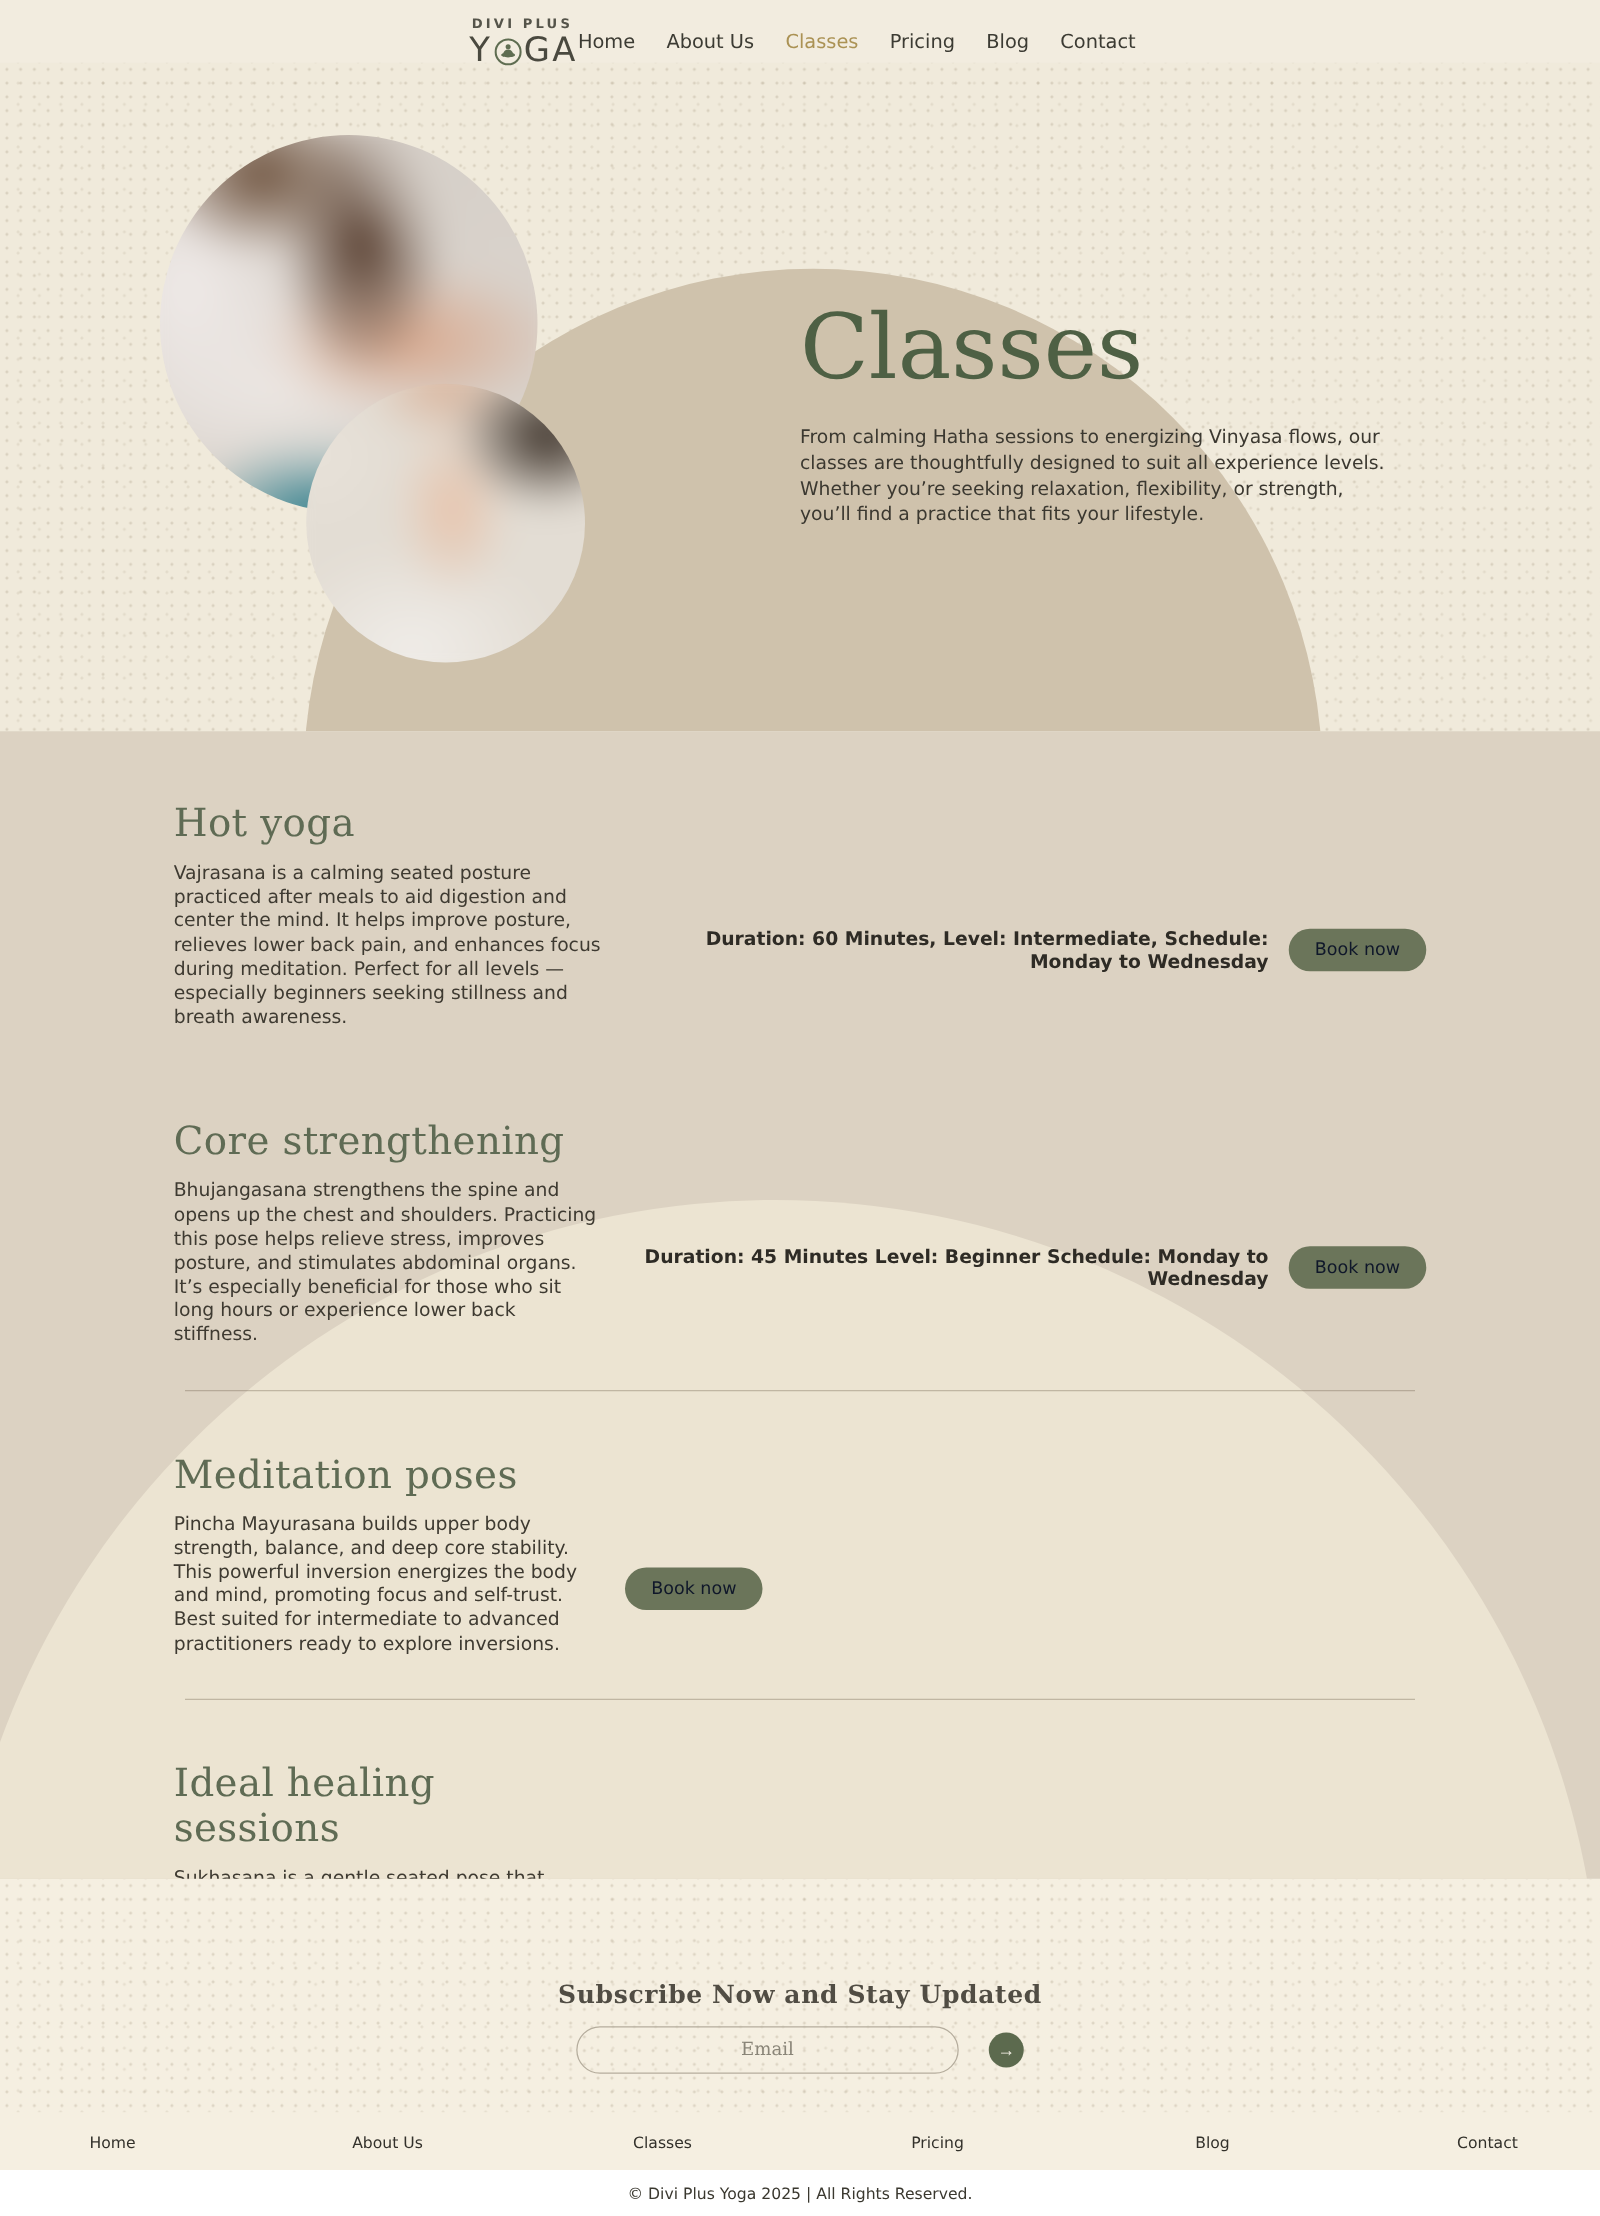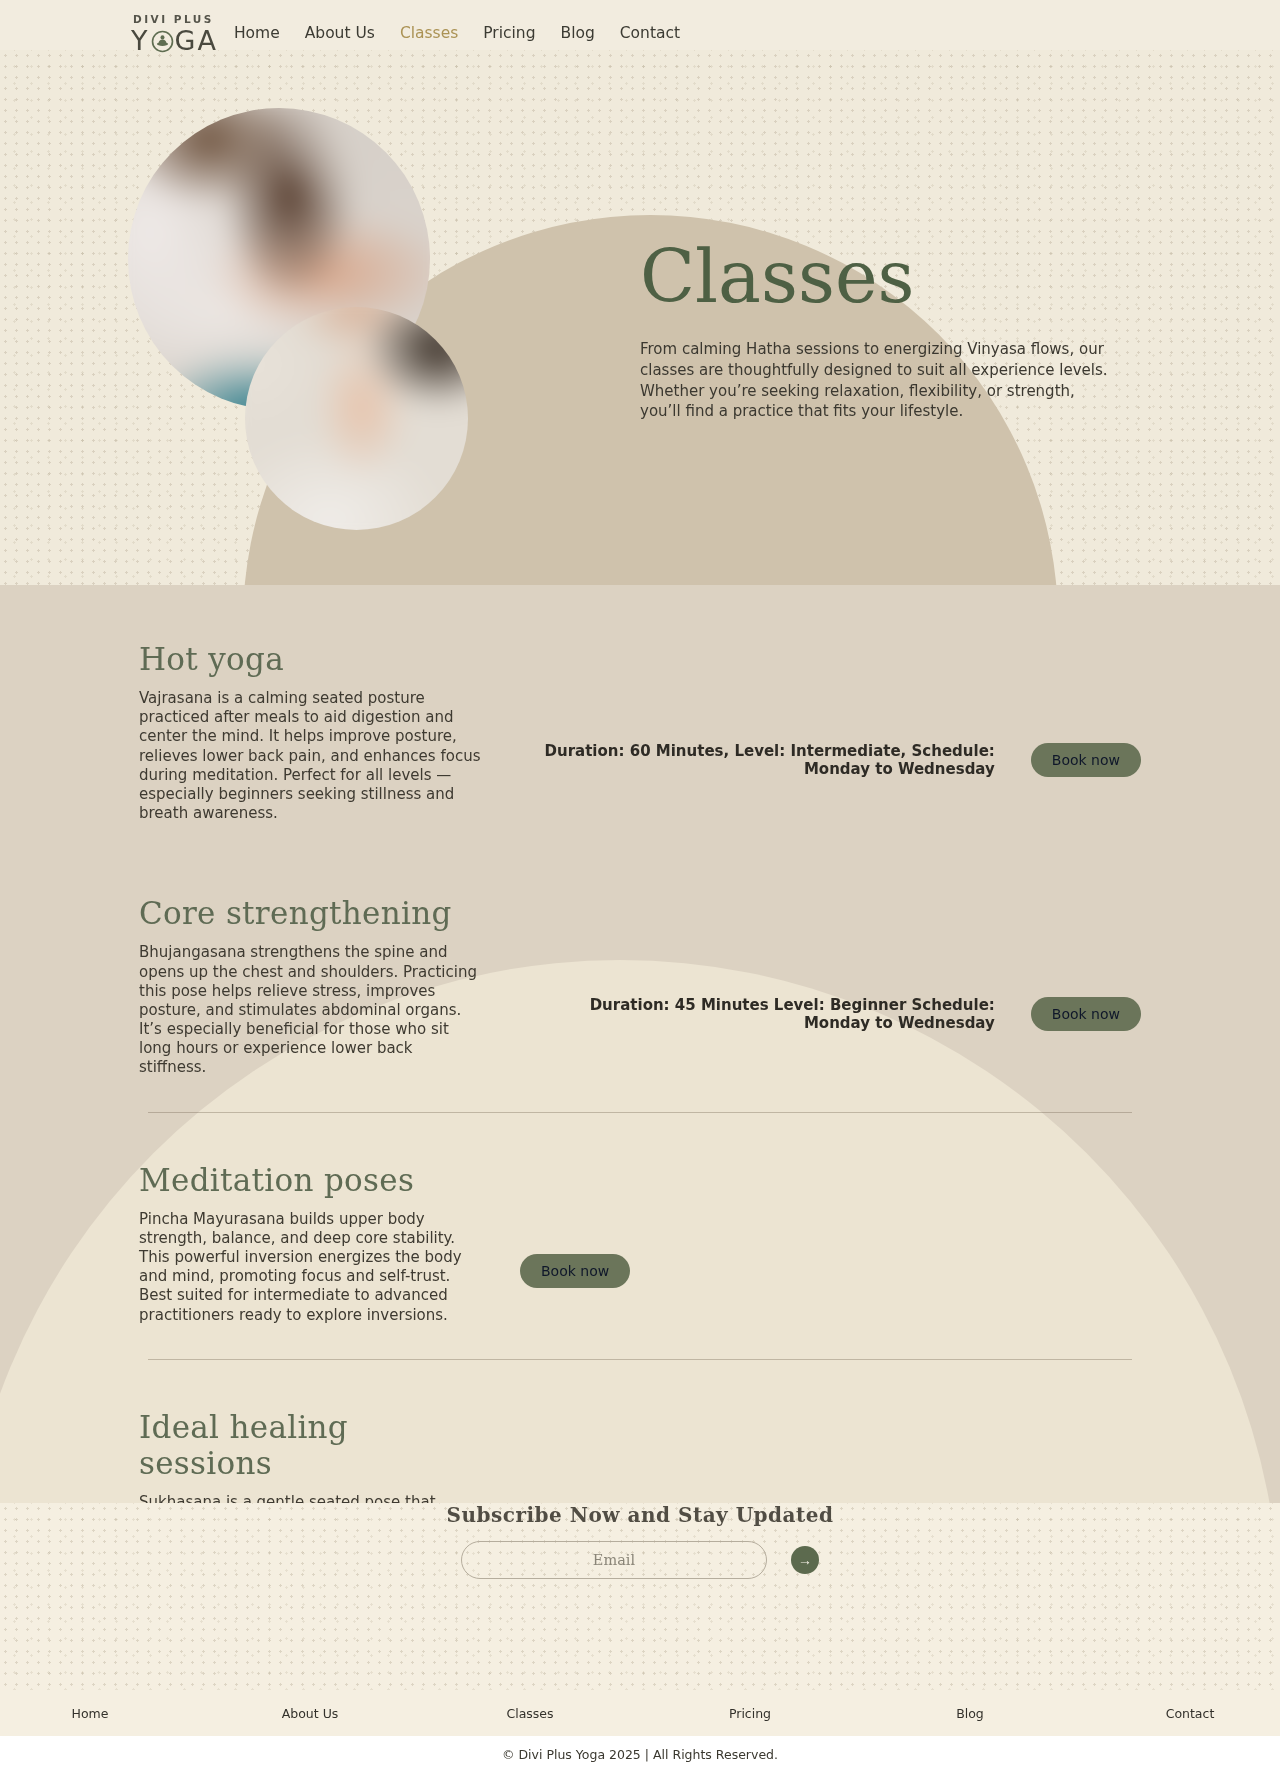--- a/index.html
+++ b/index.html
@@ -18,25 +18,24 @@
     background-size: 11px 11px, 17px 17px;
     background-position: 0 0, 6px 8px;
   }
 
   
   header {
     height: 50px;
     background: #f2ecdf;
     display: flex;
     align-items: center;
-    justify-content: flex-start;
+    justify-content: center;
     padding: 16px 127px 0 131px;
     position: relative;
     z-index: 5;
-    gap: 16px;
   }
   .logo { cursor: pointer; line-height: 1; padding-top: 2px; }
   .logo-pre {
     font-size: 10.5px;
     letter-spacing: 2.5px;
     color: #55544a;
     font-weight: bold;
     margin: 0 0 2px 2px;
   }
   .logo-main {
@@ -140,21 +139,21 @@
     top: 375px;
     width: 1320px;
     height: 1320px;
     border-radius: 50%;
     background: #ece4d2;
   }
   .class-row {
     position: relative;
     z-index: 2;
     display: flex;
-    gap: 36px;
+    gap: 16px;
     padding: 0 139px;
     margin-bottom: 72px;
     align-items: center;
   }
   .class-left { width: 345px; flex: 0 0 345px; }
   .class-title {
     font-size: 31px;
     font-weight: 500;
     color: #5f6b54;
     margin-bottom: 12px;
@@ -191,20 +190,21 @@
     border: none;
     border-top: 1px solid rgba(112,98,78,0.35);
     margin: -38px 148px 49px 148px;
   }
 
   
   .subscribe-wrap {
     height: 187px;
     background-color: #f5efe1;
     text-align: center;
+    padding-top: 80px;
   }
   .subscribe-title {
     font-size: 20px;
     color: #514d44;
     letter-spacing: 0.5px;
     margin-bottom: 14px;
   }
   .subscribe-form {
     display: flex;
     align-items: center;

